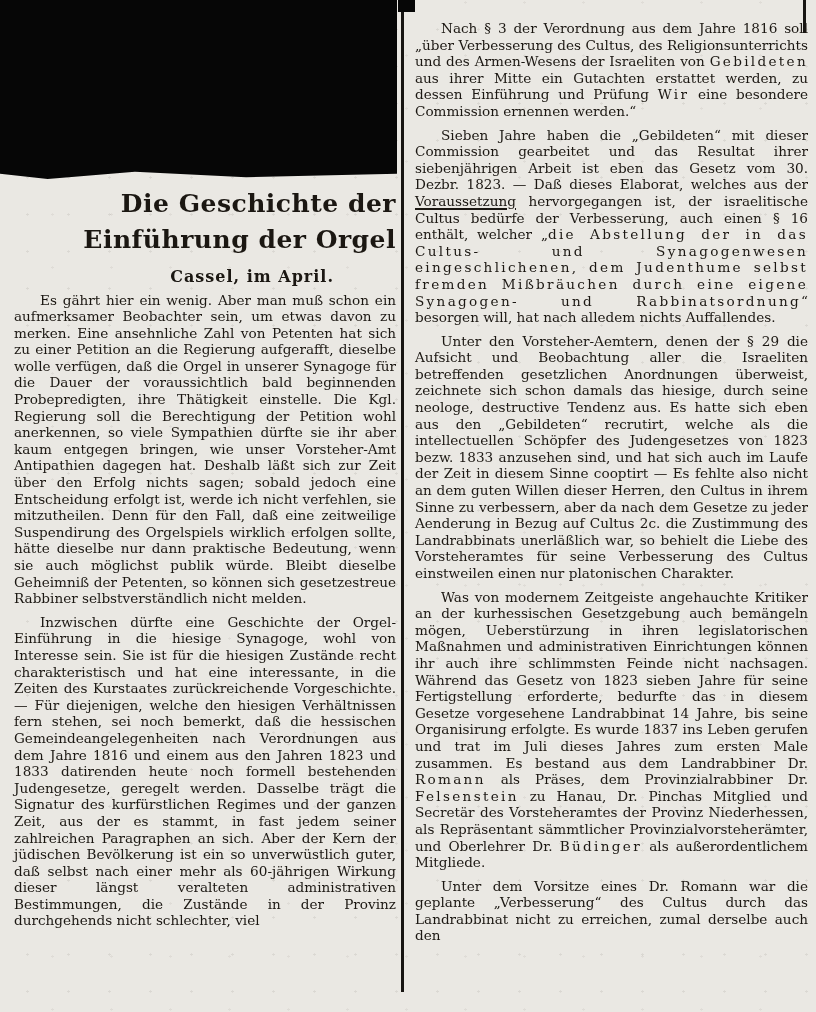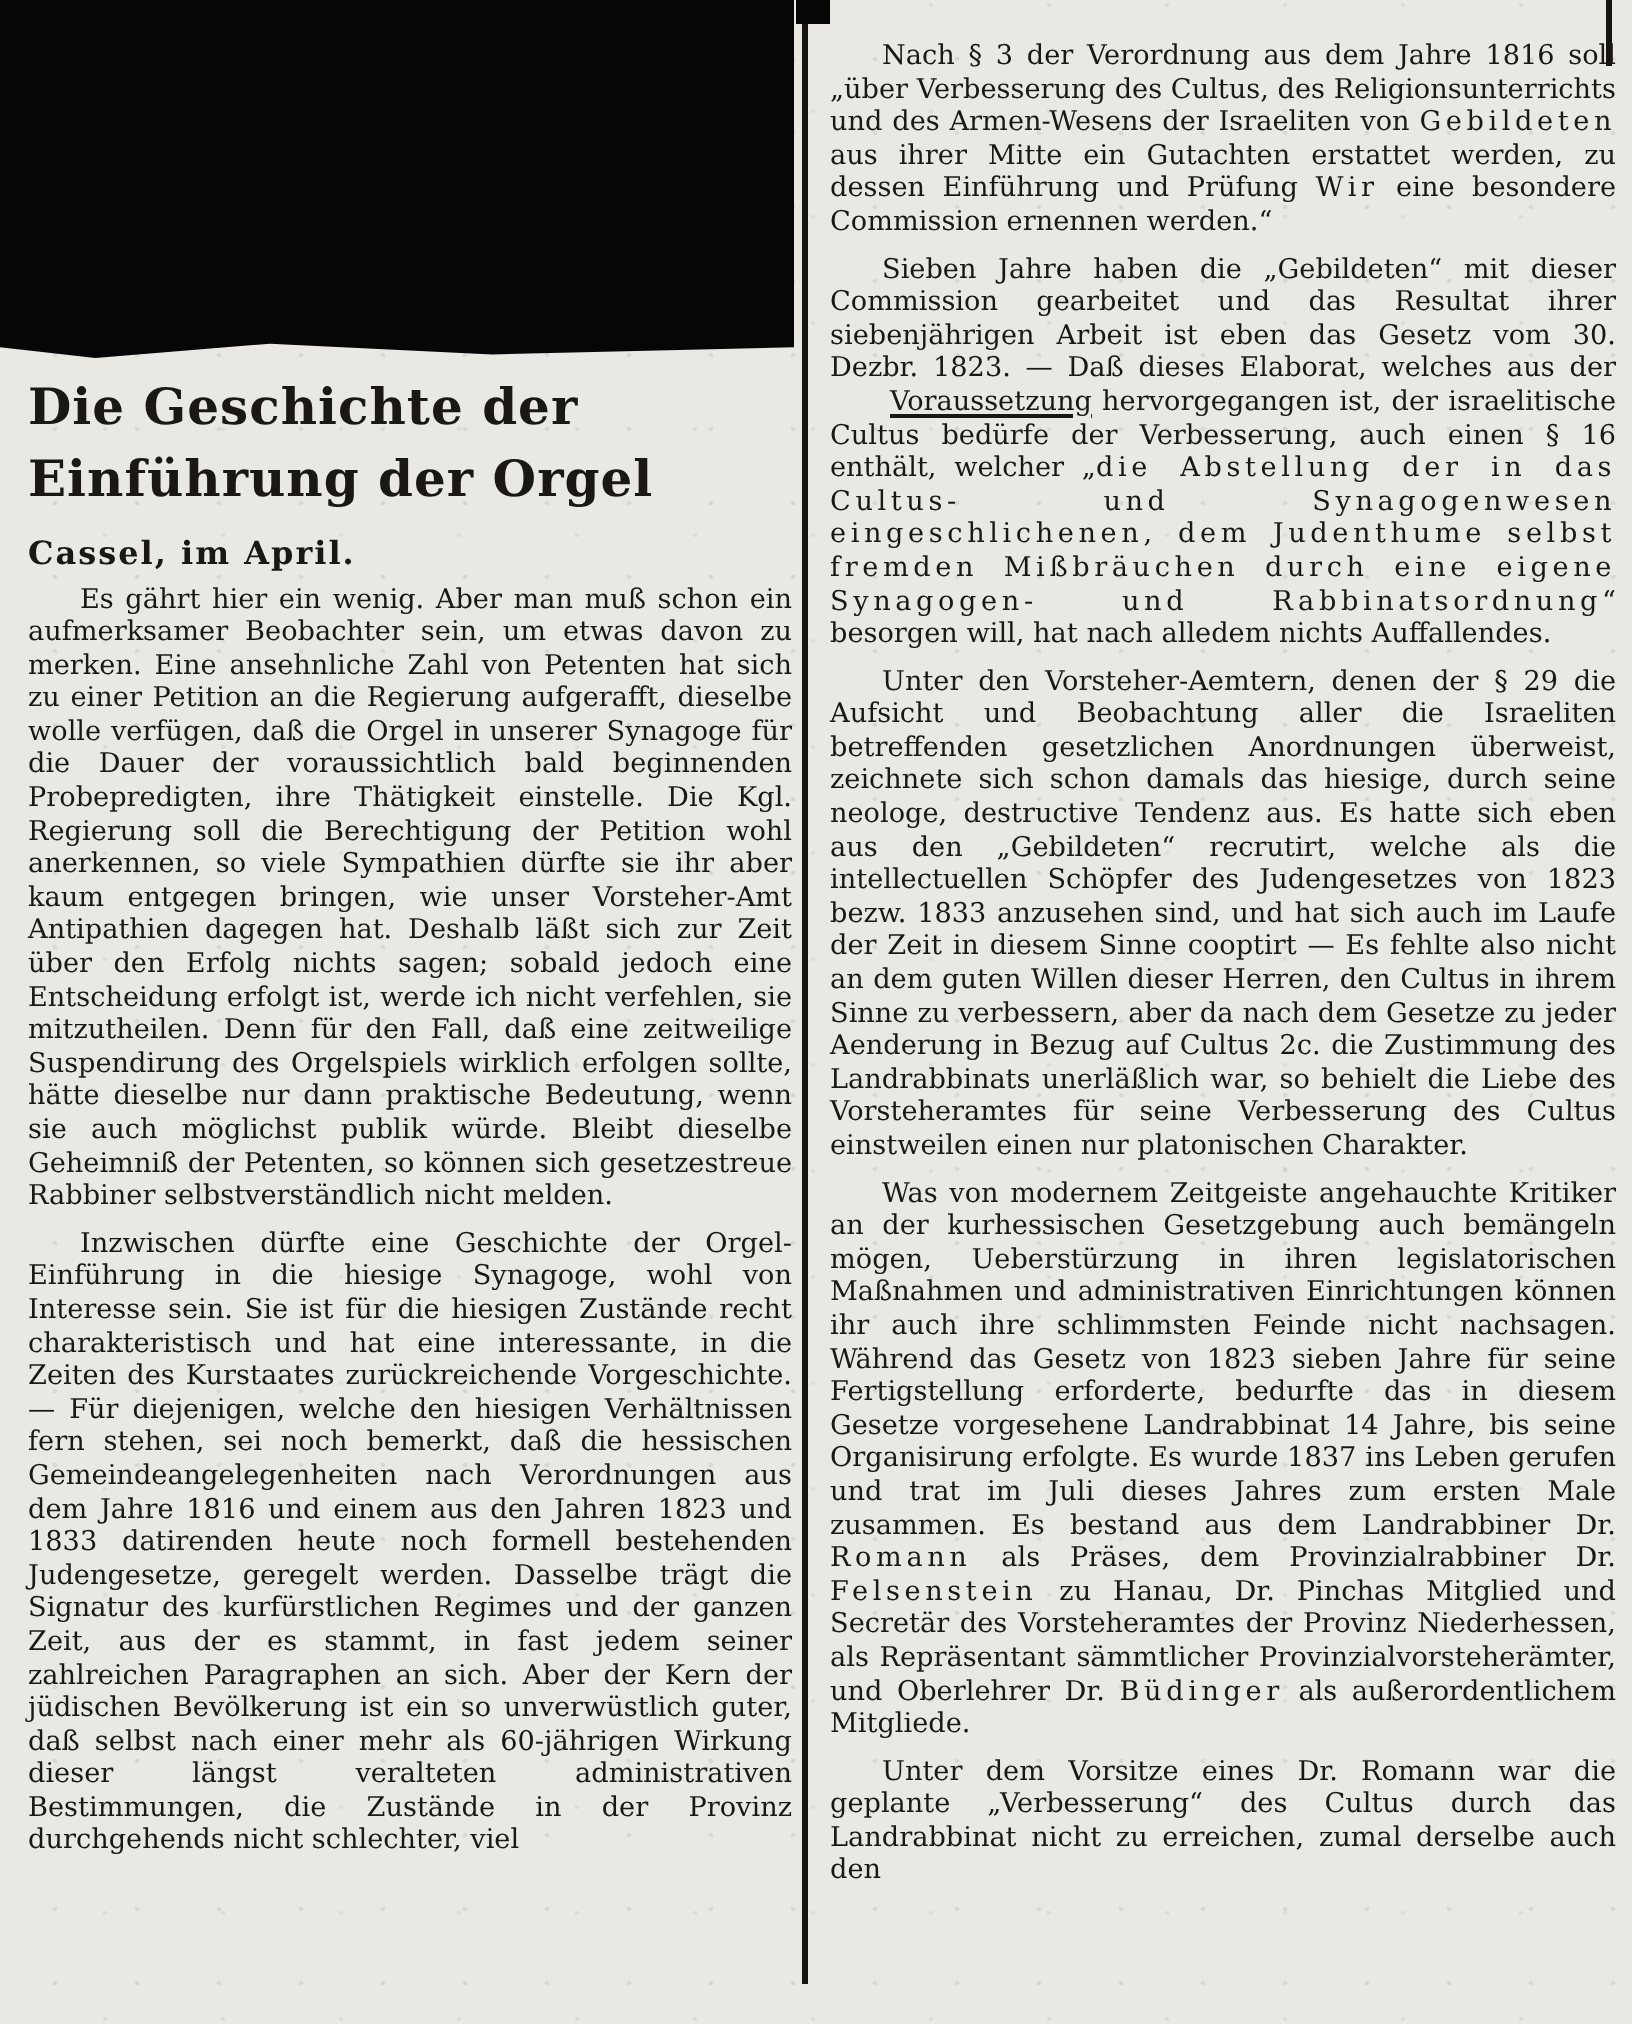--- a/index.html
+++ b/index.html
@@ -38,50 +38,49 @@
   }
   .edge-mark {
     position: absolute; left: 803px; top: 0;
     width: 3px; height: 33px;
     background: #171512;
   }
   .col { position: absolute; }
   .col-left  { left: 14px;  top: 186px; width: 382px; }
   .col-right { left: 415px; top: 20px;  width: 393px; }
 
-  .headline { margin: 0 0 4px 0; text-align: left; }
+  .headline { margin: 0 0 4px 0; text-align: right; }
   .headline .hl {
     display: block;
     font-size: 25px; font-weight: 700;
     line-height: 1.45;
     letter-spacing: 0.5px;
   }
   .dateline {
     margin: 8px 0 6px 0;
-    text-align: left;
+    text-align: right;
     padding-right: 62px;
     font-size: 16px; font-weight: 700;
     letter-spacing: 1px;
   }
   .para {
     margin: 0 0 7px 0;
     font-size: 13.6px;
     font-weight: 400;
     line-height: 16.6px;
     text-align: justify;
     text-indent: 26px;
   }
   .para:last-child { margin-bottom: 0; }
   .run-normal { }
   .run-spaced { letter-spacing: 2.3px; word-spacing: 3px; }
   .run-underline {
     text-decoration: underline;
     text-decoration-thickness: 1.5px;
     text-underline-offset: 2px;
-    margin-left: 30px;
   }
 </style>
 </head>
 <body>
 
 <div class="page">
 
   <div class="redaction"></div>
   <div class="divider"></div>
   <div class="divider-nub"></div>

